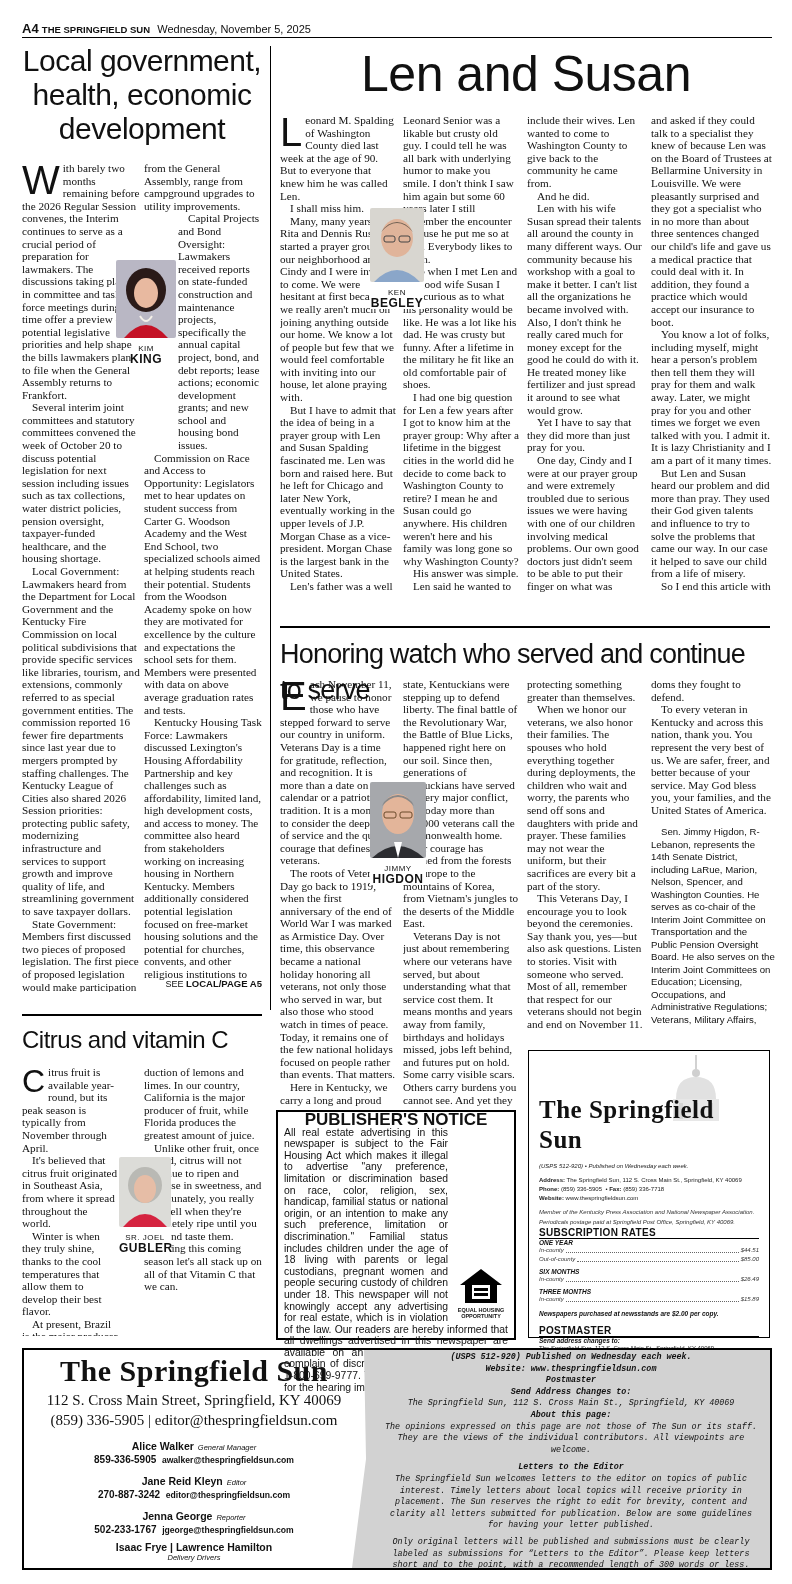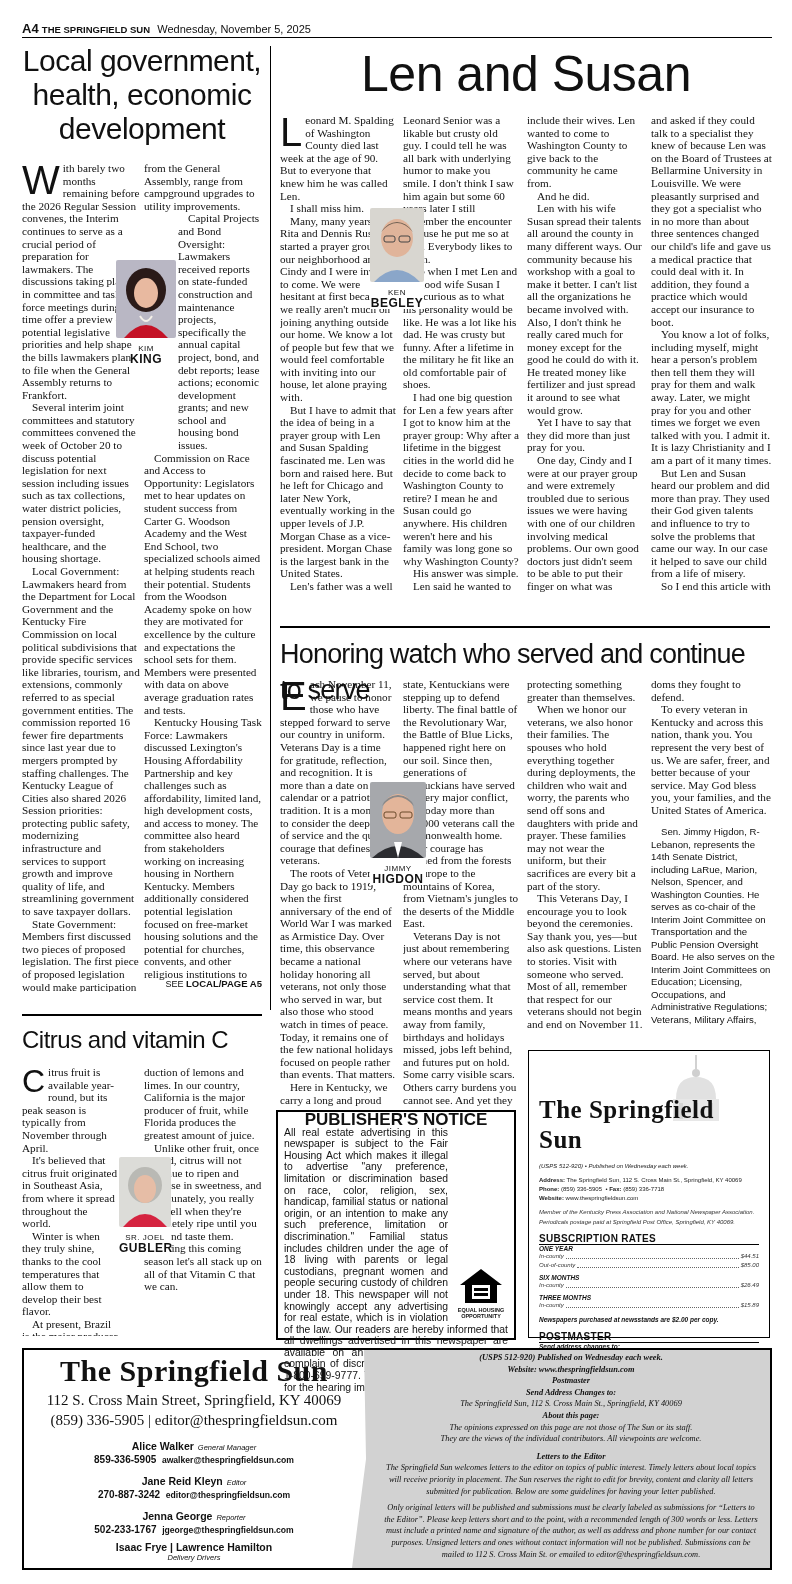--- a/index.html
+++ b/index.html
@@ -41,30 +41,30 @@
   .notice h4 { text-align: center; font-size: 17px; font-weight: bold; margin-bottom: 1px; }
   .eho { float: right; width: 54px; margin: 2px 0 0 6px; text-align: center; }
   .eho .lbl { font-size: 5.5px; font-weight: bold; line-height: 6px; }
 
   
   .masthead { border: 1.5px solid #000; padding: 6px 10px; font-family: "Liberation Sans", sans-serif; }
   .blackletter { font-family: "Liberation Serif", serif; font-weight: bold; font-style: normal; letter-spacing: 0.5px; }
   .mh-small { font-size: 6px; line-height: 10px; color: #222; }
   .mh-small b { font-weight: bold; }
   .mh-it { font-style: italic; font-size: 6px; line-height: 10px; color: #333; }
-  .subhead { font-weight: 900; font-size: 10px; border-bottom: 1px solid #000; margin-top: 6px; letter-spacing: 0.3px; }
+  .subhead { font-weight: 900; font-size: 10px; border-bottom: 1px solid #000; letter-spacing: 0.3px; }
   .rate-grp { font-weight: bold; font-style: italic; font-size: 6.5px; margin-top: 4px; }
   .rate-row { display: flex; font-size: 6px; font-style: italic; color: #333; line-height: 9px; }
   .rate-row .dots { flex: 1; border-bottom: 1px dotted #666; margin: 0 2px 2px 2px; }
   .nstand { font-weight: bold; font-style: italic; font-size: 6.5px; margin-top: 6px; }
 
   
   .footer { left: 22px; top: 1348px; width: 750px; height: 222px; border: 2px solid #000; }
   .footer-left { position: absolute; left: 0; top: 0; width: 340px; height: 100%; background: #fff; text-align: center; }
-  .footer-right { position: absolute; left: 328px; top: 0; right: 0; height: 100%; background: #d2d2d2; text-align: center; font-family: Liberation Serif, serif; font-style: italic; font-size: 8.4px; line-height: 11.6px; padding: 2px 10px 16px 30px; clip-path: polygon(12px 0, 100% 0, 100% 100%, 0 100%, 14px 50%); }
+  .footer-right { position: absolute; left: 328px; top: 0; right: 0; height: 100%; background: #d2d2d2; text-align: center; font-family: Liberation Mono, monospace; font-style: italic; font-size: 8.4px; line-height: 11.6px; padding: 2px 10px 16px 30px; clip-path: polygon(12px 0, 100% 0, 100% 100%, 0 100%, 14px 50%); }
   .footer-right b { font-weight: bold; }
   .staff-name { font-family: "Liberation Sans", sans-serif; font-weight: bold; font-size: 10.5px; }
   .staff-role { font-family: "Liberation Sans", sans-serif; font-style: italic; font-size: 7.5px; }
   .staff-contact { font-family: "Liberation Sans", sans-serif; font-weight: bold; font-size: 10px; }
   .staff-contact .em { font-size: 8.6px; }
 </style>
 </head>
 <body>
 
 <div class="abs folio sans">

